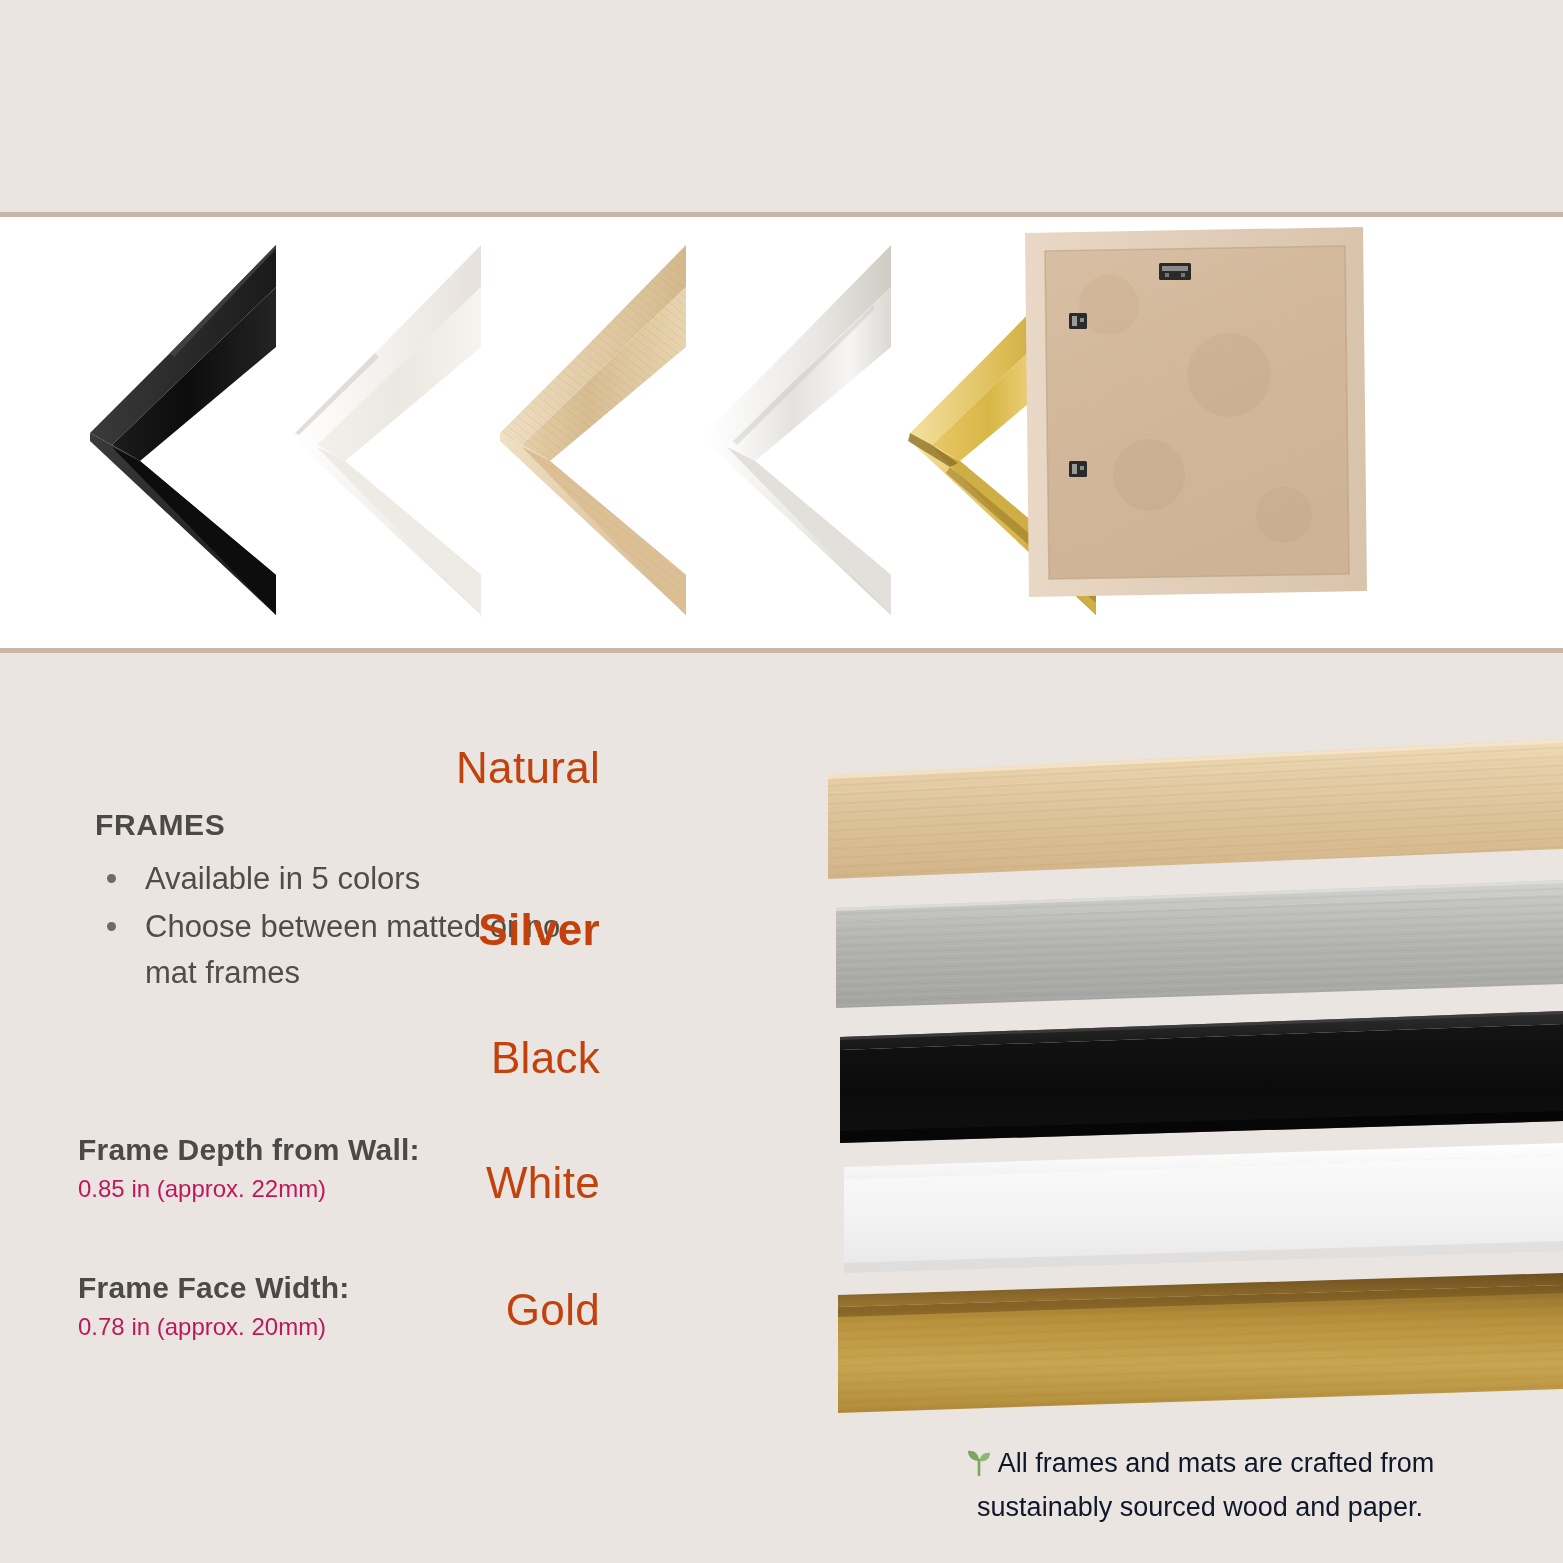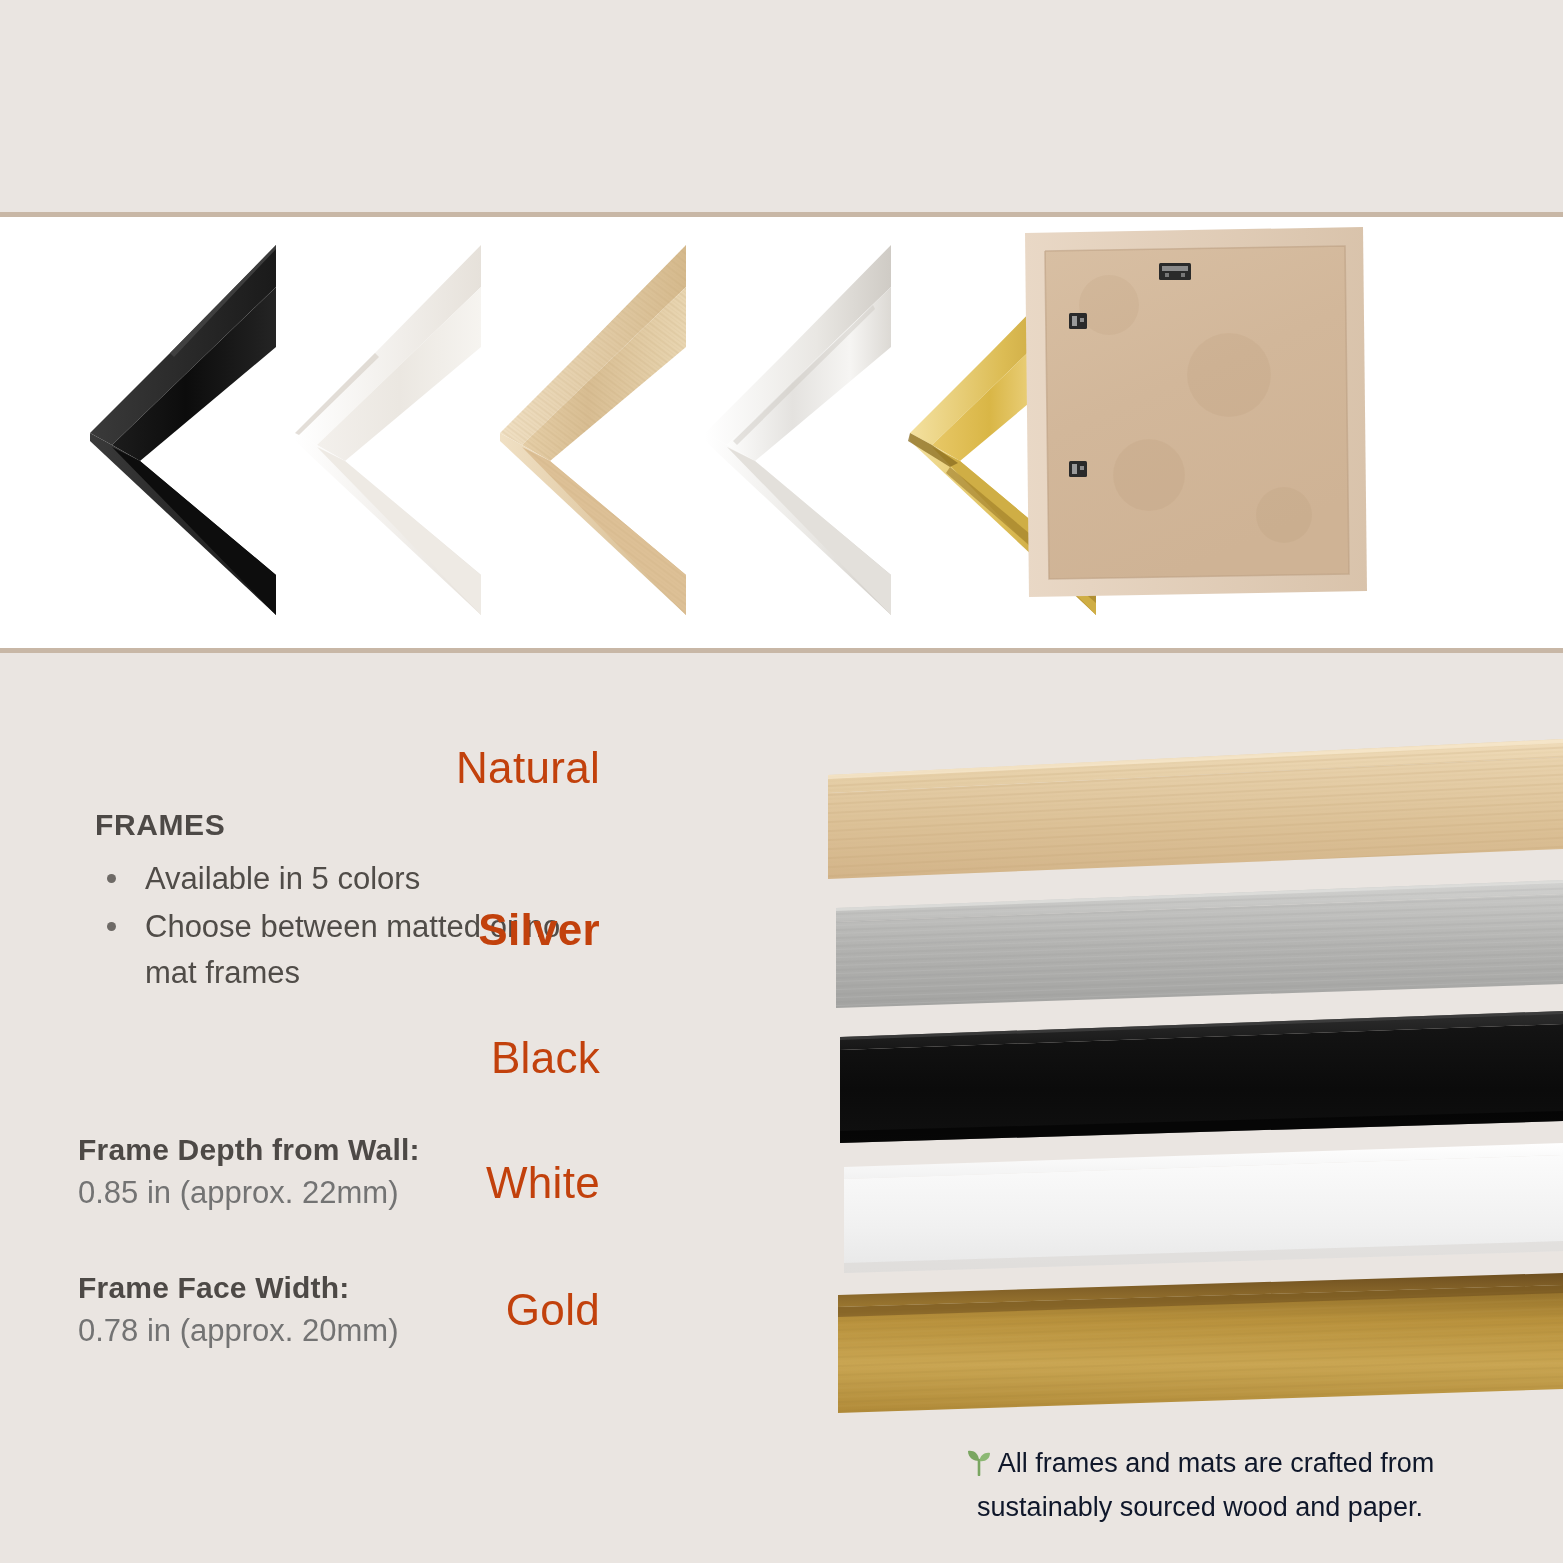--- a/index.html
+++ b/index.html
@@ -121,23 +121,23 @@
   .spec-block.depth { top: 472px; }
   .spec-block.width { top: 610px; }
   .spec-label {
     font-size: 30px;
     font-weight: bold;
     color: #4d4946;
     letter-spacing: 0.2px;
     margin: 0 0 8px 0;
   }
   .spec-value {
-    font-size: 31px;
+    font-size: 24px;
     font-weight: 300;
-    color: #737373;
+    color: #be185d;
     margin: 0;
   }
 
   
   .strip {
     position: absolute;
     overflow: hidden;
   }
   .strip-label {
     position: absolute;

